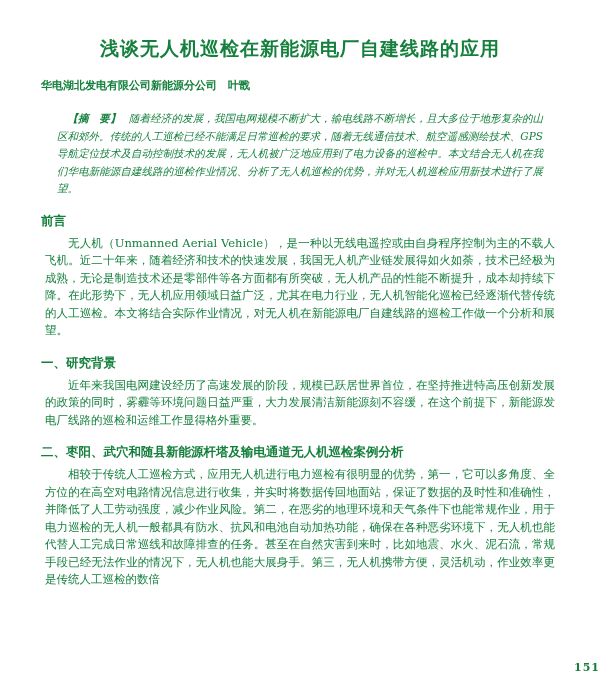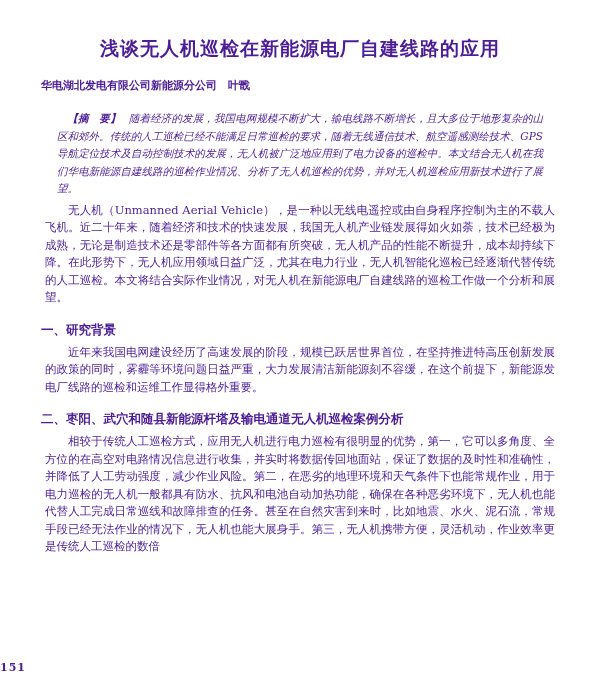--- a/index.html
+++ b/index.html
@@ -6,21 +6,21 @@
     margin: 0;
     padding: 0;
     background: #ffffff;
   }
   .page {
     position: relative;
     width: 600px;
     height: 687px;
     box-sizing: border-box;
     background: #ffffff;
-    color: #4c1d95;
+    color: #15803d;
     padding: 30px 41px 0 41px;
     overflow: hidden;
     font-family: "DejaVu Serif", "Liberation Serif", serif;
   }
   .title {
     margin: 6px 0 0 0;
     text-align: center;
     font-size: 19px;
     font-weight: bold;
     letter-spacing: 1px;
@@ -66,40 +66,41 @@
   .citation {
     font-size: 7.5px;
     vertical-align: super;
     line-height: 0;
   }
   .page-number {
     position: absolute;
     left: 0;
     bottom: 13px;
     width: 100%;
-    text-align: left;
+    text-align: right;
     font-size: 11px;
     font-weight: bold;
     letter-spacing: 1px;
   }
 </style>
 </head>
 <body>
 
 <div class="page">
 
   <h1 class="title">浅谈无人机巡检在新能源电厂自建线路的应用</h1>
 
   <div class="author">华电湖北发电有限公司新能源分公司　叶戬</div>
 
   <p class="abstract">
     <span class="block-label">【摘　要】</span><span>随着经济的发展，我国电网规模不断扩大，输电线路不断增长，且大多位于地形复杂的山区和郊外。传统的人工巡检已经不能满足日常巡检的要求，随着无线通信技术、航空遥感测绘技术、GPS 导航定位技术及自动控制技术的发展，无人机被广泛地应用到了电力设备的巡检中。本文结合无人机在我们华电新能源自建线路的巡检作业情况、分析了无人机巡检的优势，并对无人机巡检应用新技术进行了展望。</span>
   </p>
 
 
+  <h2 class="section-heading">前言</h2>
 
   <p class="para">无人机（Unmanned Aerial Vehicle），是一种以无线电遥控或由自身程序控制为主的不载人飞机。近二十年来，随着经济和技术的快速发展，我国无人机产业链发展得如火如荼，技术已经极为成熟，无论是制造技术还是零部件等各方面都有所突破，无人机产品的性能不断提升，成本却持续下降。在此形势下，无人机应用领域日益广泛，尤其在电力行业，无人机智能化巡检已经逐渐代替传统的人工巡检。本文将结合实际作业情况，对无人机在新能源电厂自建线路的巡检工作做一个分析和展望。</p>
 
   <h2 class="section-heading">一、研究背景</h2>
 
   <p class="para">近年来我国电网建设经历了高速发展的阶段，规模已跃居世界首位，在坚持推进特高压创新发展的政策的同时，雾霾等环境问题日益严重，大力发展清洁新能源刻不容缓，在这个前提下，新能源发电厂线路的巡检和运维工作显得格外重要。</p>
 
 
   <h2 class="section-heading">二、枣阳、武穴和随县新能源杆塔及输电通道无人机巡检案例分析</h2>
 

